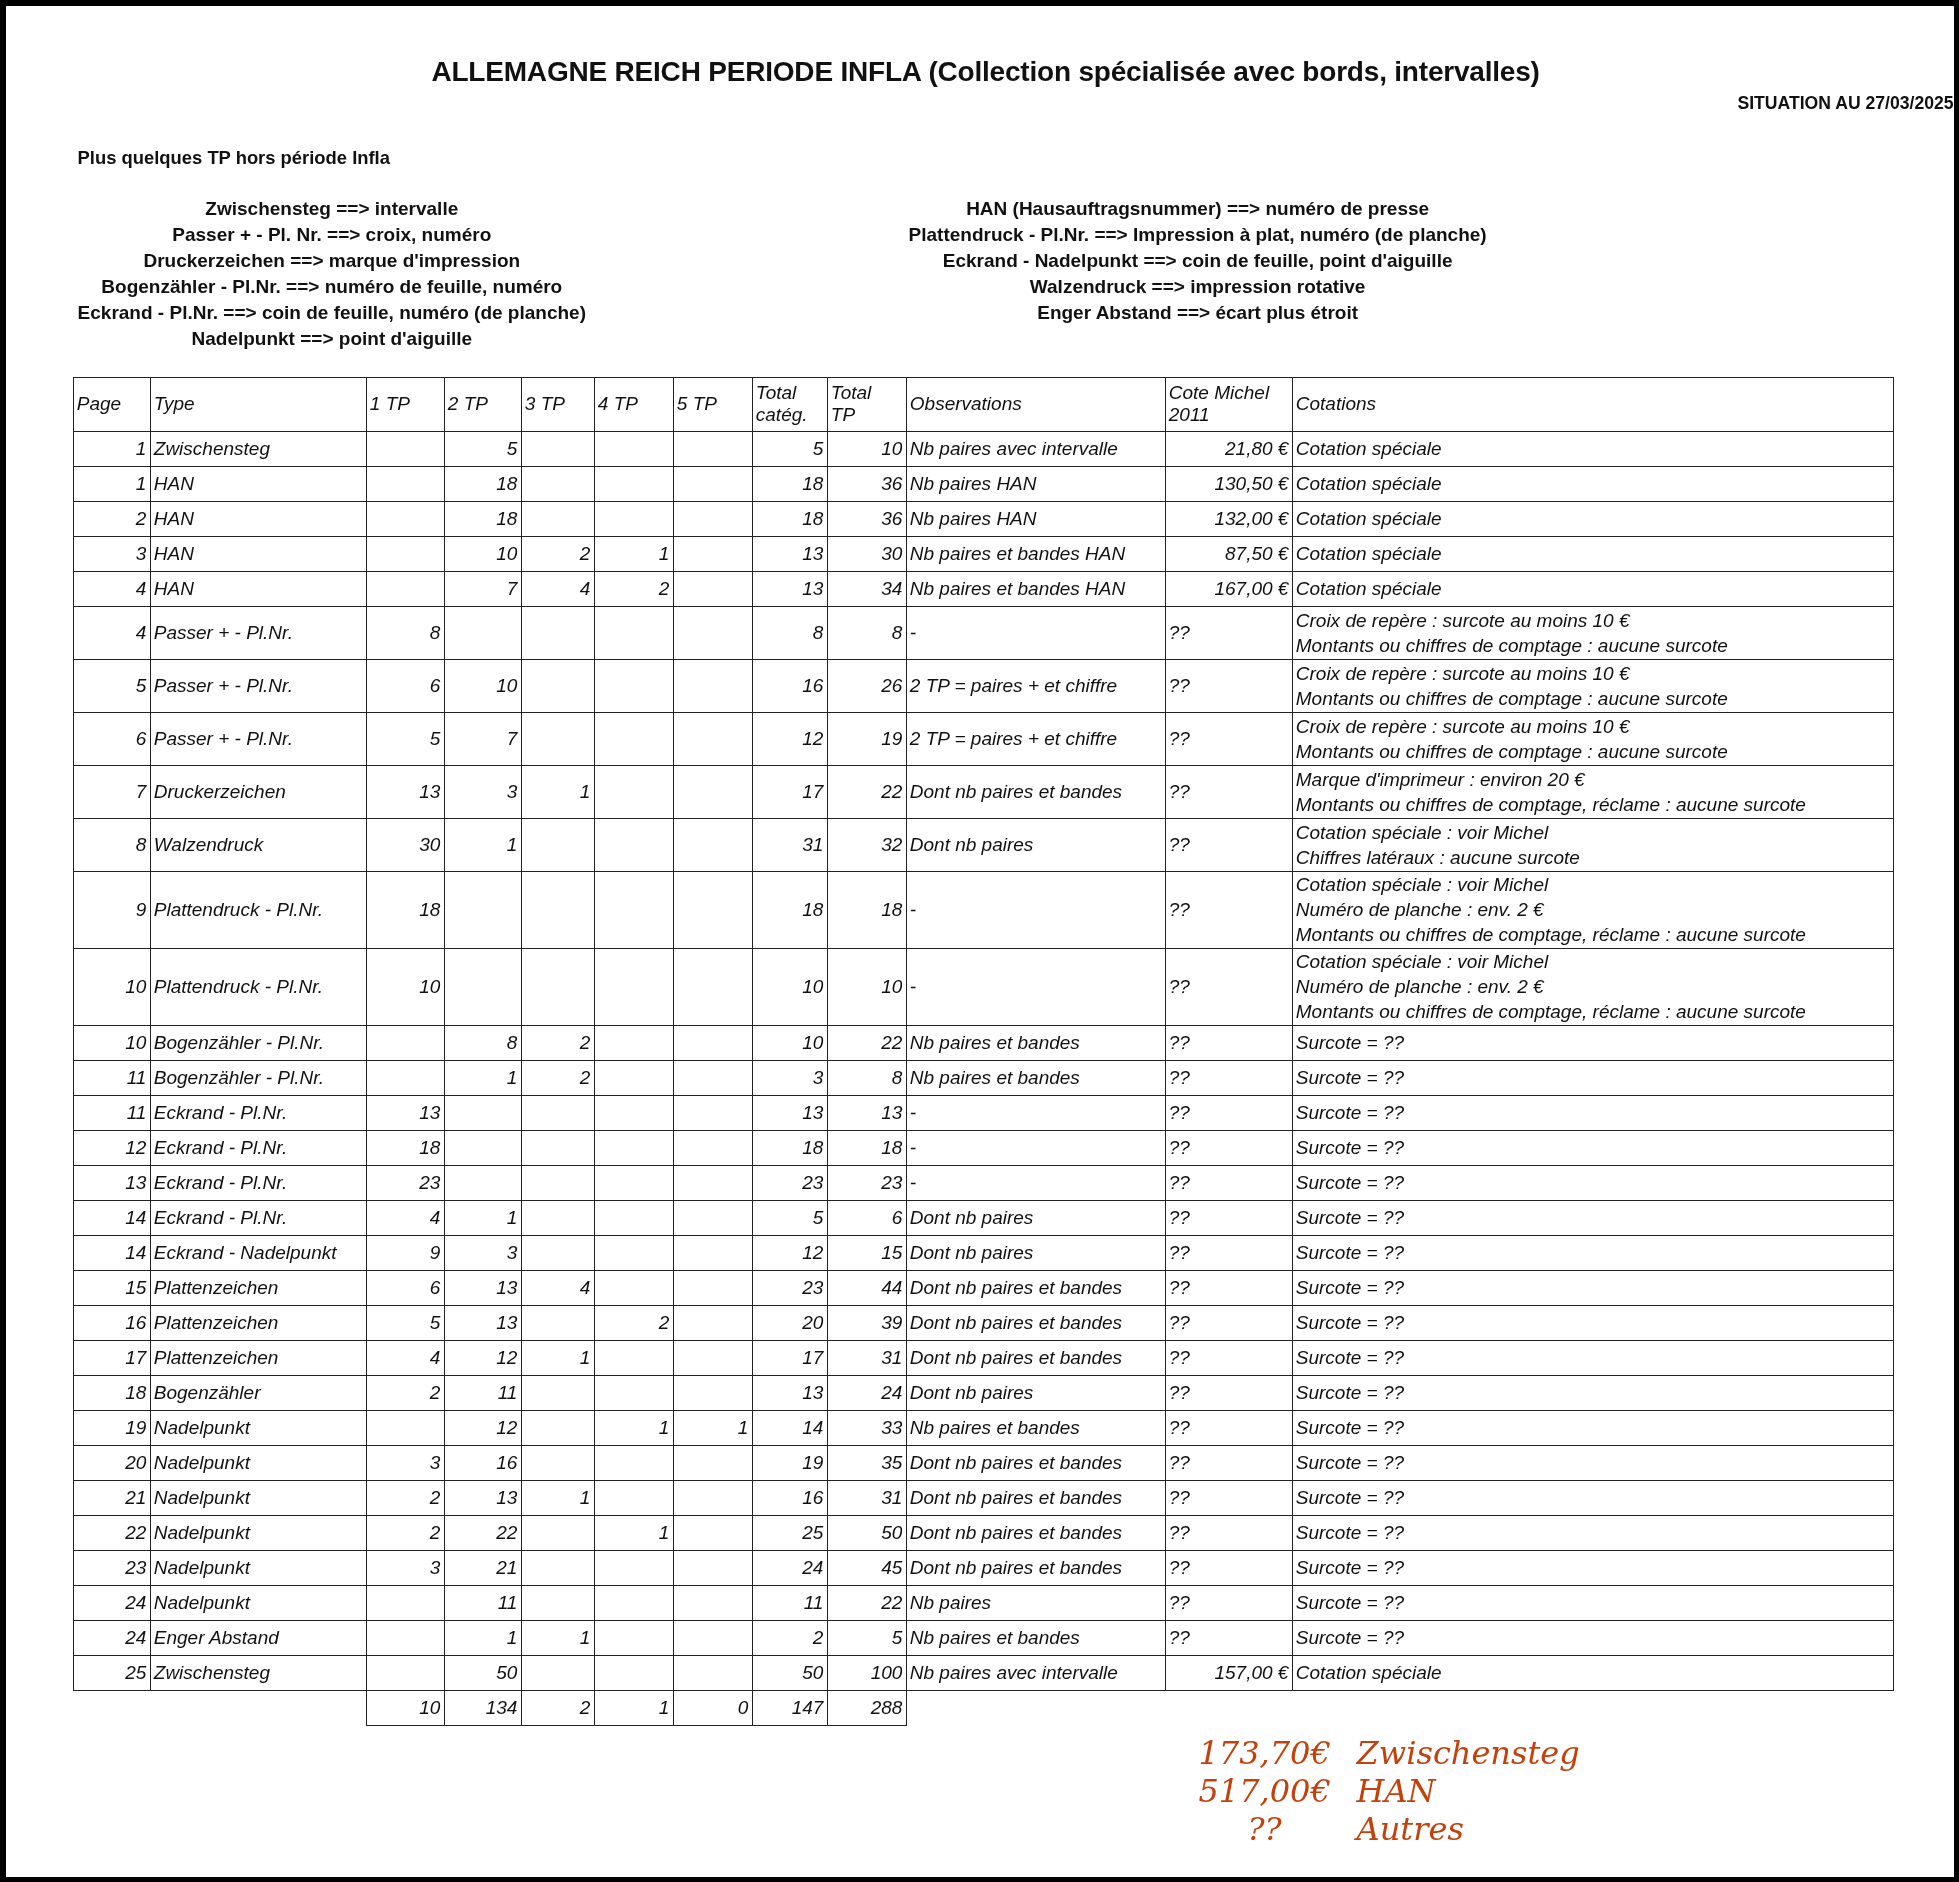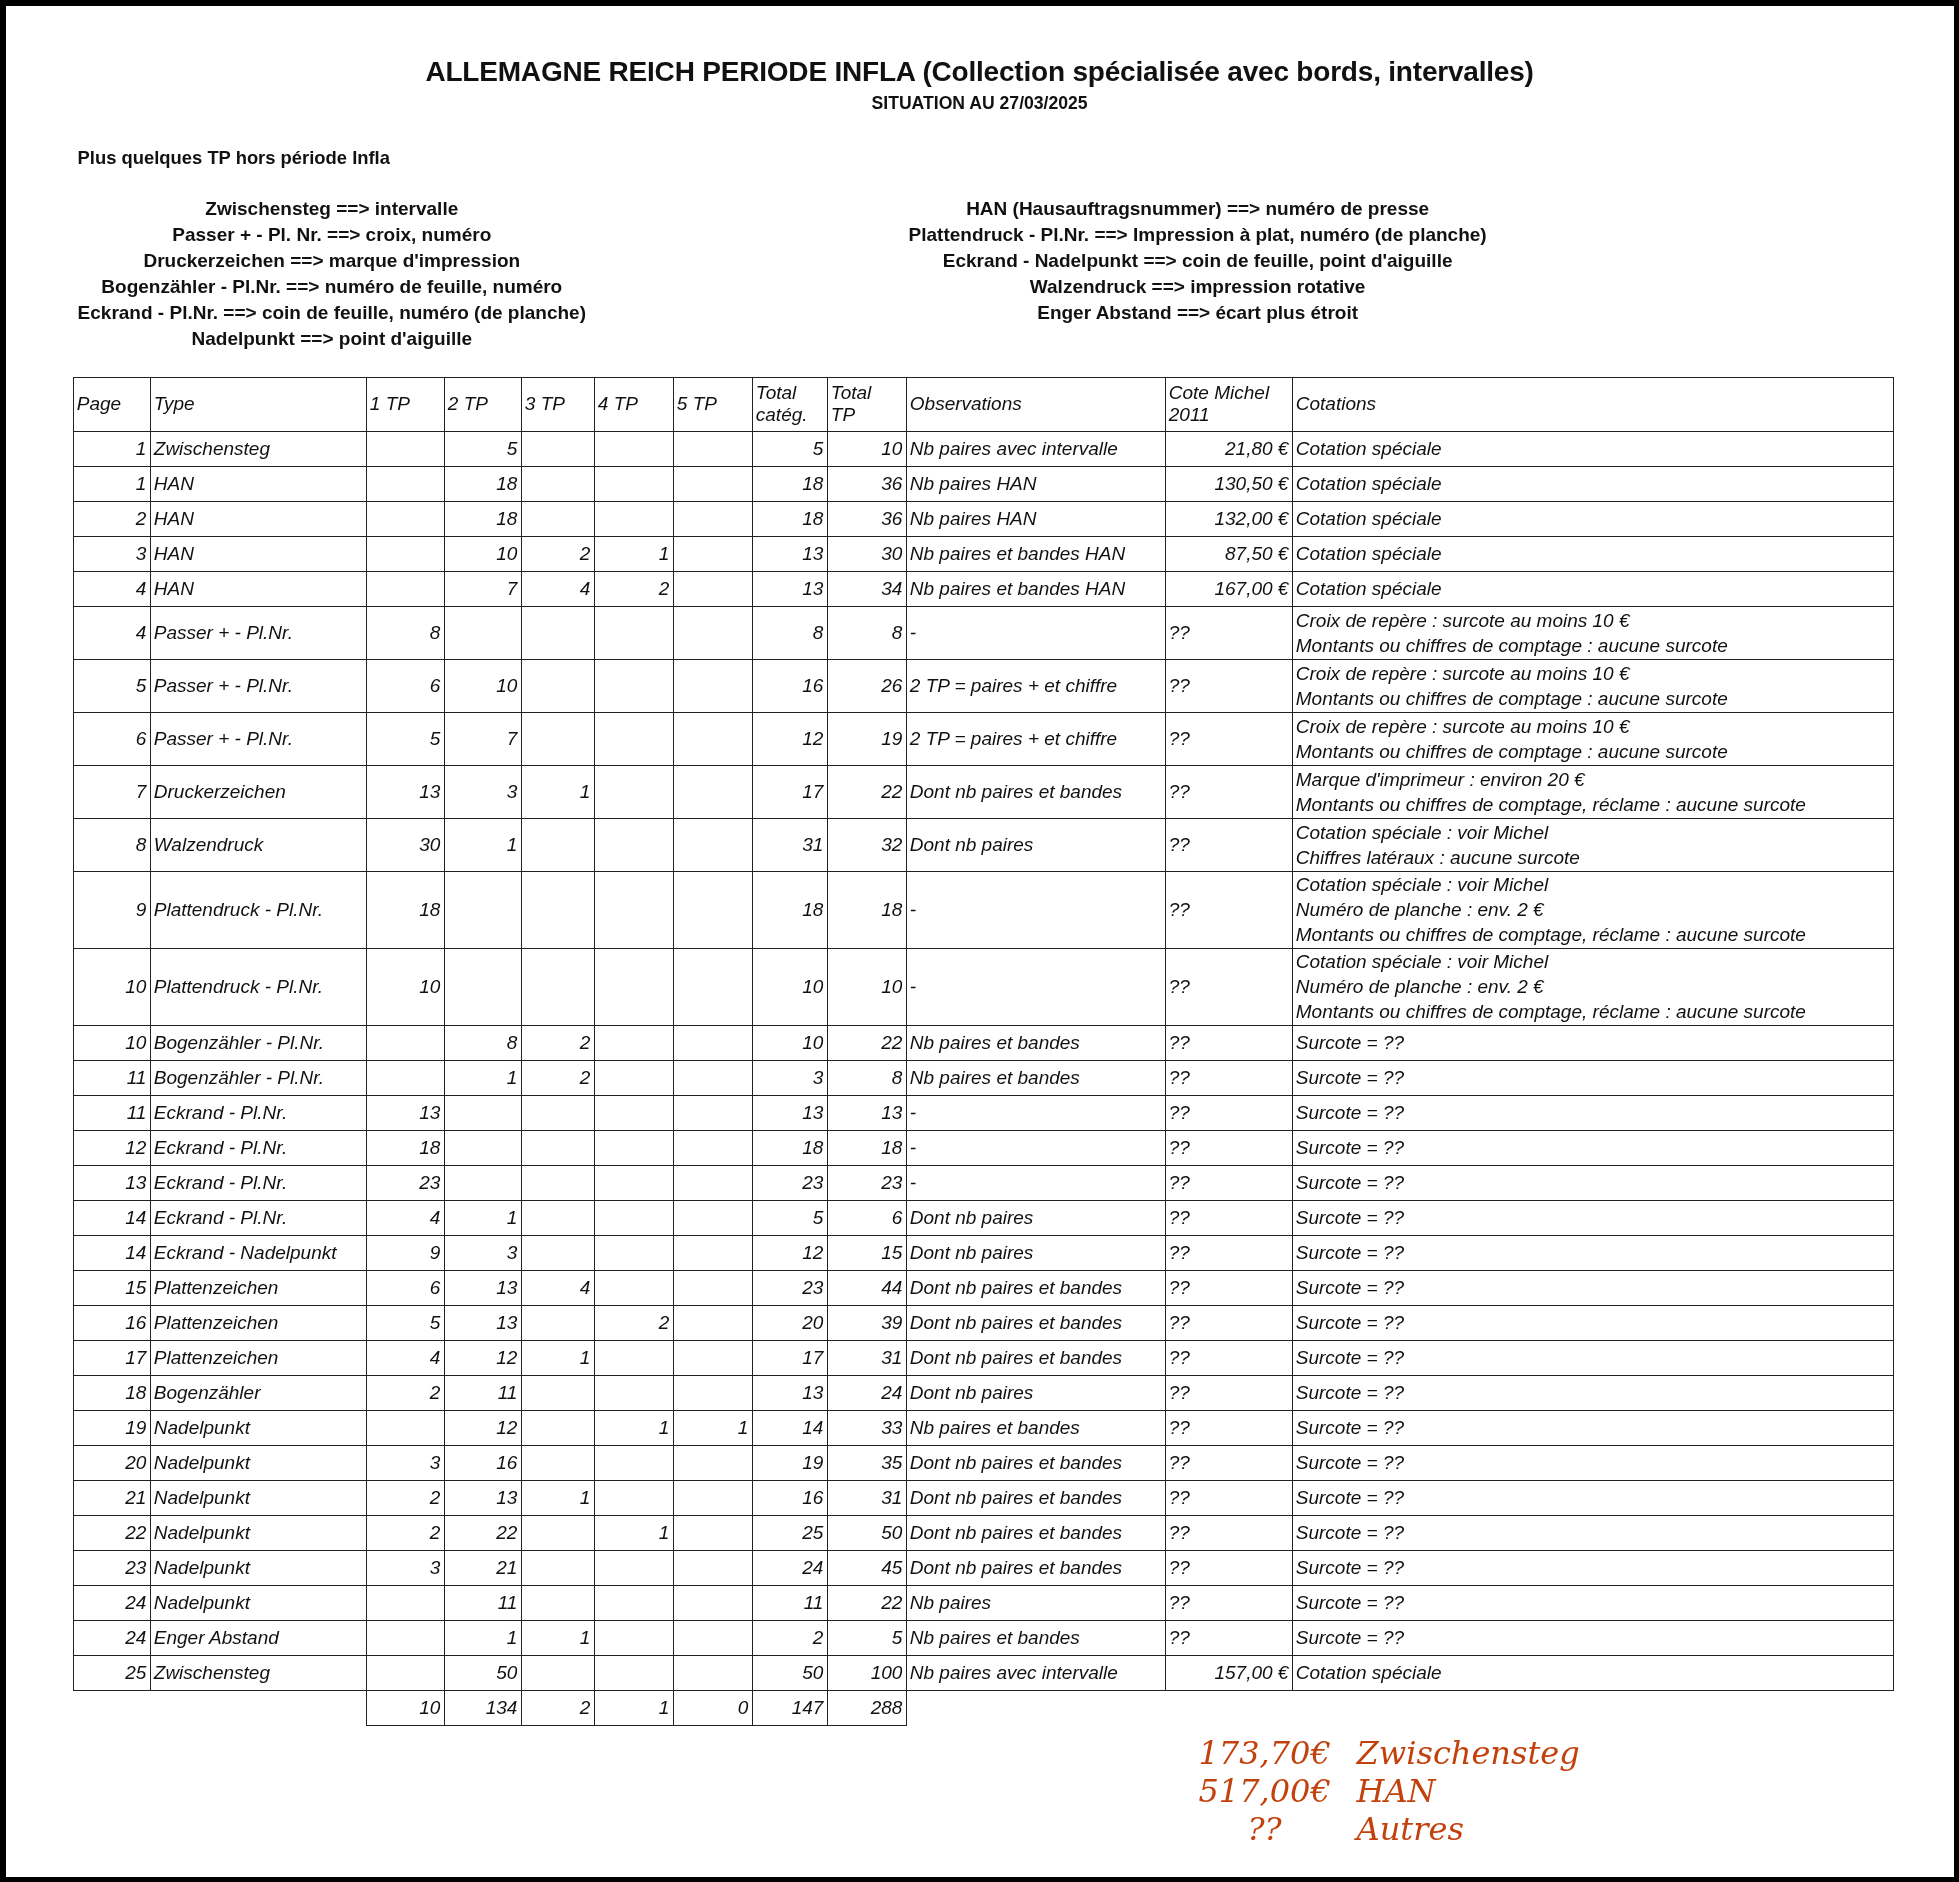--- a/index.html
+++ b/index.html
@@ -7,24 +7,24 @@
     width: 1959px; height: 1882px; background: #000;
     font-family: "Liberation Sans", sans-serif; color: #111;
     position: relative; overflow: hidden;
   }
   .page {
     position: absolute; left: 5.6px; top: 5.6px; width: 1948px; height: 1871px;
     background: #fff;
   }
   .title {
     position: absolute; left: 0; width: 1948px; top: 50px; text-align: center;
-    font-weight: bold; font-size: 28px; letter-spacing: -0.2px;
+    font-weight: bold; font-size: 28px; letter-spacing: -0.2px; padding-left: 6px;
   }
   .subtitle {
-    position: absolute; left: 0; width: 1948px; top: 87px; text-align: center;
+    position: absolute; left: 0; width: 1948px; top: 87px; text-align: right;
     font-weight: bold; font-size: 17.6px;
   }
   .intro {
     position: absolute; left: 72px; top: 141px; font-weight: bold; font-size: 18.4px;
   }
   .glossary { position: absolute; top: 190px; font-weight: bold; font-size: 19px; line-height: 26px; }
   .glossary.left { left: 72px; }
   .glossary.right { left: 903px; }
   .glossary div { white-space: nowrap; text-align: center; }
 

